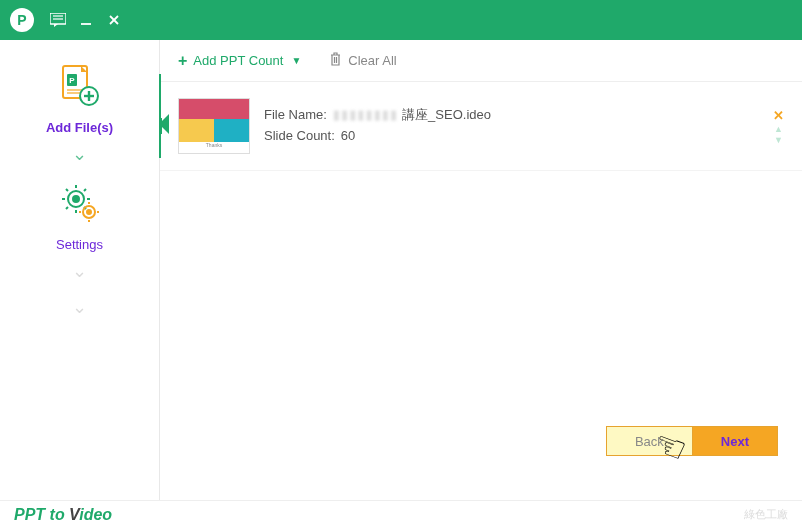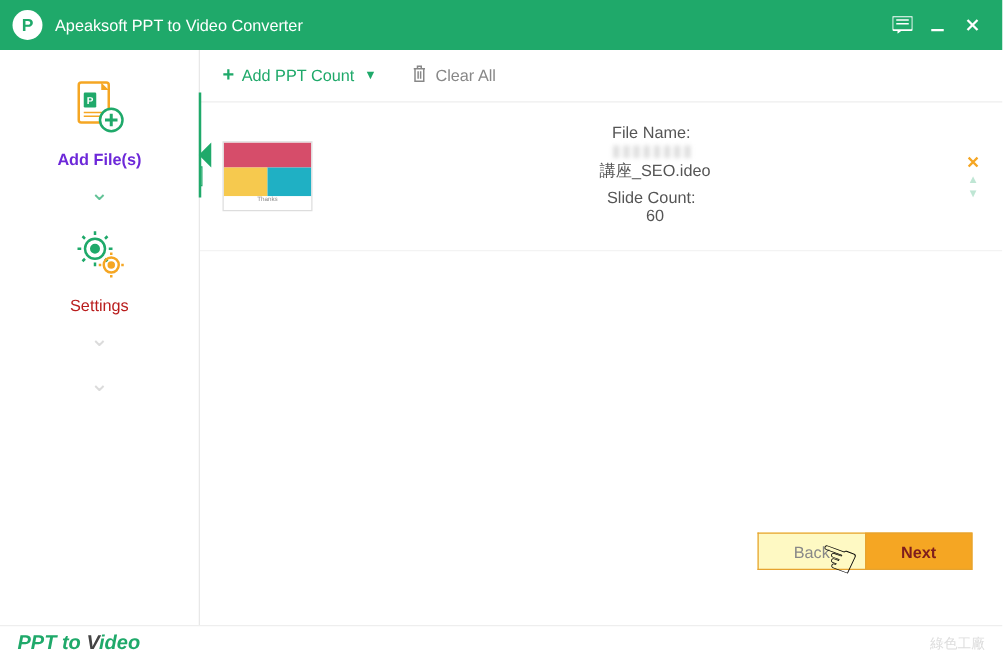--- a/index.html
+++ b/index.html
@@ -7,21 +7,21 @@
 
 .titlebar { height: 40px; background: #1fa96a; display: flex; align-items: center; padding: 0 10px; color: #fff; }
 .titlebar .logo { width: 24px; height: 24px; border-radius: 50%; background: #fff; color: #1fa96a; font-weight: bold; display: flex; align-items: center; justify-content: center; font-size: 14px; margin-right: 10px; }
 .titlebar .title { font-size: 13px; flex: 1; }
 .titlebar .winbtn { width: 28px; height: 28px; display: flex; align-items: center; justify-content: center; cursor: pointer; font-size: 16px; }
 
 .main { display: flex; height: 460px; }
 .sidebar { width: 160px; background: #fff; border-right: 1px solid #e8e8e8; display: flex; flex-direction: column; align-items: center; padding-top: 18px; position: relative; }
 .step { display: flex; flex-direction: column; align-items: center; margin-bottom: 4px; }
 .step-icon { width: 56px; height: 56px; display: flex; align-items: center; justify-content: center; margin-bottom: 6px; }
-.step-label { font-size: 13px; color: #b91c1c; }
+.step-label { font-size: 13px; color: #6d28d9; }
 .step.active .step-label { color: #6d28d9; font-weight: 600; }
 .chev-down { color: #1fa96a; font-size: 18px; margin: 4px 0 10px; opacity: 0.7; }
 .chev-down.muted { color: #ccc; }
 .side-pointer { position: absolute; top: 74px; right: -10px; width: 0; height: 0; border-top: 10px solid transparent; border-bottom: 10px solid transparent; border-right: 10px solid #1fa96a; }
 
 .content { flex: 1; display: flex; flex-direction: column; position: relative; }
 .toolbar { height: 42px; display: flex; align-items: center; gap: 28px; padding: 0 18px; border-bottom: 1px solid #eee; }
 .tbtn { display: flex; align-items: center; gap: 6px; color: #1fa96a; font-size: 13px; cursor: pointer; }
 .tbtn .drop { font-size: 10px; margin-left: 2px; }
 .tbtn.gray { color: #888; }
@@ -31,52 +31,51 @@
 .file-row { display: flex; align-items: center; padding: 16px 18px; border-bottom: 1px solid #f3f3f3; position: relative; }
 .file-check { position: absolute; left: -14px; top: 50%; transform: translateY(-50%); width: 16px; height: 16px; border: 1px solid #1fa96a; background: #fff; display: flex; align-items: center; justify-content: center; color: #1fa96a; font-size: 11px; }
 .sidebar-edge { position: absolute; left: 159px; top: 74px; width: 2px; height: 84px; background: #1fa96a; z-index: 2; }
 .thumb { width: 72px; height: 56px; border: 1px solid #ddd; margin-right: 14px; display: flex; flex-direction: column; overflow: hidden; }
 .thumb .t1 { flex: 1.3; background: #d64d6a; }
 .thumb .t2 { flex: 1.5; display: flex; }
 .thumb .t2 .l { flex: 1; background: #f6c94e; }
 .thumb .t2 .r { flex: 1; background: #1fb0c4; }
 .thumb .t3 { flex: 0.7; background: #fff; font-size: 5px; color: #888; text-align: center; }
 .file-meta { flex: 1; font-size: 13px; color: #555; }
-.file-meta .row { display: flex; align-items: center; margin-bottom: 4px; flex-direction: column; }
+.file-meta .row { display: flex; align-items: center; margin-bottom: 4px; }
 .file-meta .lbl { margin-right: 6px; }
 .file-meta .blur { color: #ddd; letter-spacing: 1px; filter: blur(1.5px); margin-right: 4px; }
 .file-actions { display: flex; flex-direction: column; align-items: center; gap: 2px; position: absolute; right: 18px; top: 50%; transform: translateY(-50%); }
 .file-actions .del { color: #f5a623; font-size: 13px; cursor: pointer; font-weight: bold; }
 .file-actions .arrow { color: #bfe6d4; font-size: 9px; cursor: pointer; line-height: 1; }
 
 .footer { height: 28px; background: #fff; border-top: 1px solid #eee; display: flex; align-items: center; padding: 0 14px; justify-content: space-between; }
 .brand { font-family: Georgia, serif; font-style: italic; font-size: 16px; font-weight: bold; }
 .brand .g { color: #1fa96a; }
 .brand .k { color: #444; }
 .watermark { color: #ddd; font-size: 11px; margin-left: 12px; }
 
 .bottom-btns { position: absolute; right: 24px; bottom: 44px; display: flex; gap: 0; }
 .btn { height: 30px; padding: 0 28px; font-size: 13px; border: 1px solid #e6a32f; cursor: pointer; display: flex; align-items: center; }
 .btn.back { background: #fef9c3; color: #888; border-right: none; margin-left: 41px; }
-.btn.next { background: #f5a623; color: #7f1d1d; font-weight: 600; }
+.btn.next { background: #f5a623; color: #6d28d9; font-weight: 600; }
 
 .hand { position: absolute; right: 116px; bottom: 32px; font-size: 36px; transform: rotate(20deg); pointer-events: none; }
 
 
 .icon-addfile { position: relative; }
 .icon-addfile svg { width: 48px; height: 48px; }
 .icon-settings svg { width: 40px; height: 40px; }
 .icon-convert svg { width: 40px; height: 40px; }
 </style>
 </head>
 <body>
 
 <div class="titlebar">
   <div class="logo">P</div>
-  <div class="title">Apeaksoft PPT to Video Converter</div>
   <div class="winbtn">
     <svg width="16" height="14" viewBox="0 0 16 14">
         <rect x="0" y="0" width="16" height="11" rx="1" fill="none" stroke="#fff" stroke-width="1.4"></rect>
         <path d="M4 11 L4 14 L8 11" fill="#fff"></path>
         <line x1="3" y1="3" x2="13" y2="3" stroke="#fff" stroke-width="1.2"></line>
         <line x1="3" y1="6" x2="13" y2="6" stroke="#fff" stroke-width="1.2"></line>
       </svg>
   </div>
   <div class="winbtn">
     <svg width="14" height="14">

